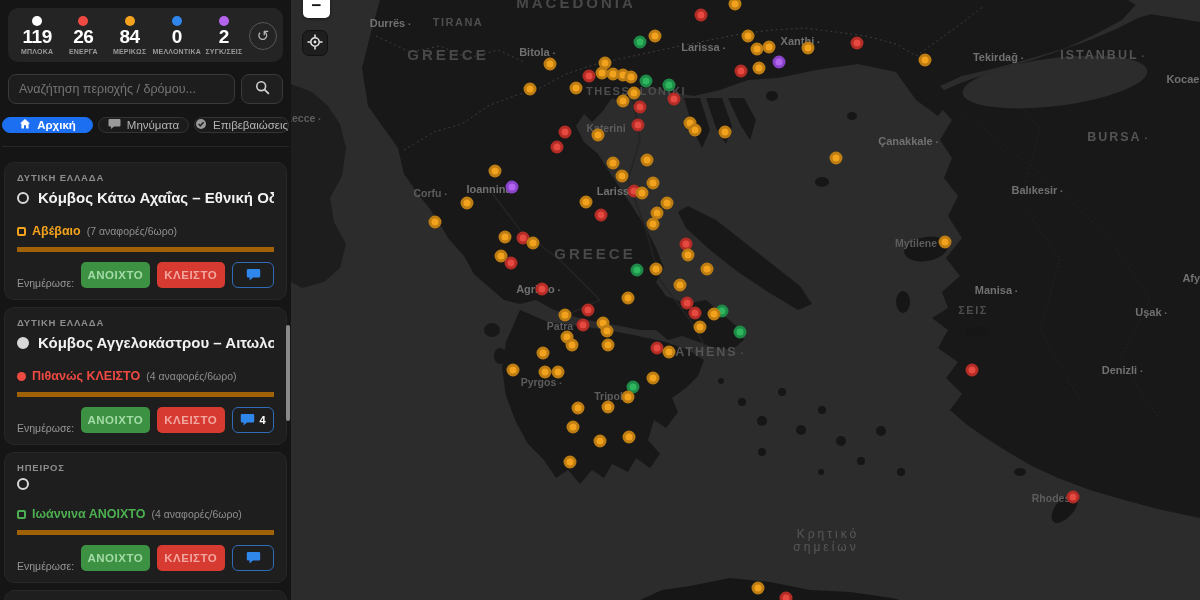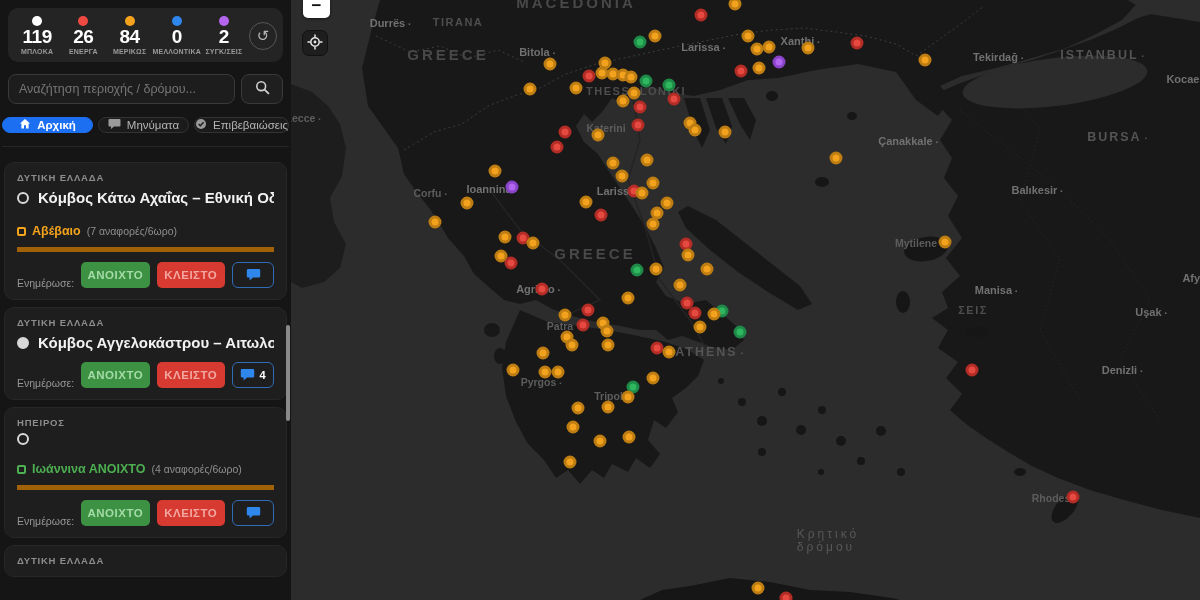--- a/index.html
+++ b/index.html
@@ -151,21 +151,21 @@
         <span class="map-label lab-capxs" style="left: 682px; top: 310px;">ΣΕΙΣ</span>
         <span class="map-label lab-city dotted" style="left: 860px; top: 285px; margin-top: 27px;">Uşak</span>
         <span class="map-label lab-city" style="left: 907px; top: 278px;">Afyon</span>
         <span class="map-label lab-dim" style="left: 269px; top: 326px;">Patra</span>
         <span class="map-label lab-capsm dotted" style="left: 419px; top: 352px;">ATHENS</span>
         <span class="map-label lab-city dotted" style="left: 831px; top: 370px;">Denizli</span>
         <span class="map-label lab-dim dotted" style="left: 250px; top: 382px;">Pyrgos</span>
         <span class="map-label lab-dim" style="left: 319px; top: 396px;">Tripoli</span>
         <span class="map-label lab-dim" style="left: 760px; top: 498px;">Rhodes</span>
         <span class="map-label lab-sea" style="left: 537px; top: 534px;">Κρητικό</span>
-        <span class="map-label lab-sea" style="left: 535px; top: 547px;">δρόμου</span>
+        <span class="map-label lab-sea" style="left: 535px; top: 547px;">σημείων</span>
       </div>
     <div id="map-markers">
         <div class="mk" style="left: 349px; top: 42px; background: rgb(47, 183, 96); border-color: rgb(31, 138, 71);"></div>
         <div class="mk" style="left: 364px; top: 36px; background: rgb(242, 162, 28); border-color: rgb(189, 125, 18);"></div>
         <div class="mk" style="left: 410px; top: 15px; background: rgb(230, 73, 64); border-color: rgb(179, 45, 38);"></div>
         <div class="mk" style="left: 444px; top: 4px; background: rgb(242, 162, 28); border-color: rgb(189, 125, 18);"></div>
         <div class="mk" style="left: 457px; top: 36px; background: rgb(242, 162, 28); border-color: rgb(189, 125, 18);"></div>
         <div class="mk" style="left: 466px; top: 49px; background: rgb(242, 162, 28); border-color: rgb(189, 125, 18);"></div>
         <div class="mk" style="left: 478px; top: 47px; background: rgb(242, 162, 28); border-color: rgb(189, 125, 18);"></div>
         <div class="mk" style="left: 488px; top: 62px; background: rgb(178, 102, 239); border-color: rgb(138, 68, 201);"></div>
@@ -373,20 +373,25 @@
           </button>
         </div>
       </div>
 
       <div class="card">
         <div class="card-region">ΔΥΤΙΚΗ ΕΛΛΑΔΑ</div>
         <div class="card-title-row">
           <span class="title-dot filled"></span>
           <span class="card-title">Κόμβος Αγγελοκάστρου – Αιτωλοακαρ…</span>
         </div>
+        <div class="card-status">
+          <span class="status-ico circle" style="background: rgb(239, 74, 66);"></span>
+          <span class="status-text" style="color: rgb(239, 74, 66);">Πιθανώς ΚΛΕΙΣΤΟ</span>
+          <span class="status-count">(4 αναφορές/6ωρο)</span>
+        </div>
         <div class="card-actions">
           <span class="update-label">Ενημέρωσε:</span>
           <button class="btn-open">ΑΝΟΙΧΤΟ</button>
           <button class="btn-closed">ΚΛΕΙΣΤΟ</button>
           <button class="btn-comment">
             <span><svg width="15" height="13" viewBox="0 0 15 13">
                   <path d="M2 1 h11 a1.2 1.2 0 0 1 1.2 1.2 v6 a1.2 1.2 0 0 1 -1.2 1.2 h-6 l-3.4 3 v-3 h-1.6 a1.2 1.2 0 0 1 -1.2 -1.2 v-6 a1.2 1.2 0 0 1 1.2 -1.2 Z" fill="#2f86eb"></path>
                 </svg></span>
             <span class="cmt-count">4</span>
           </button>

